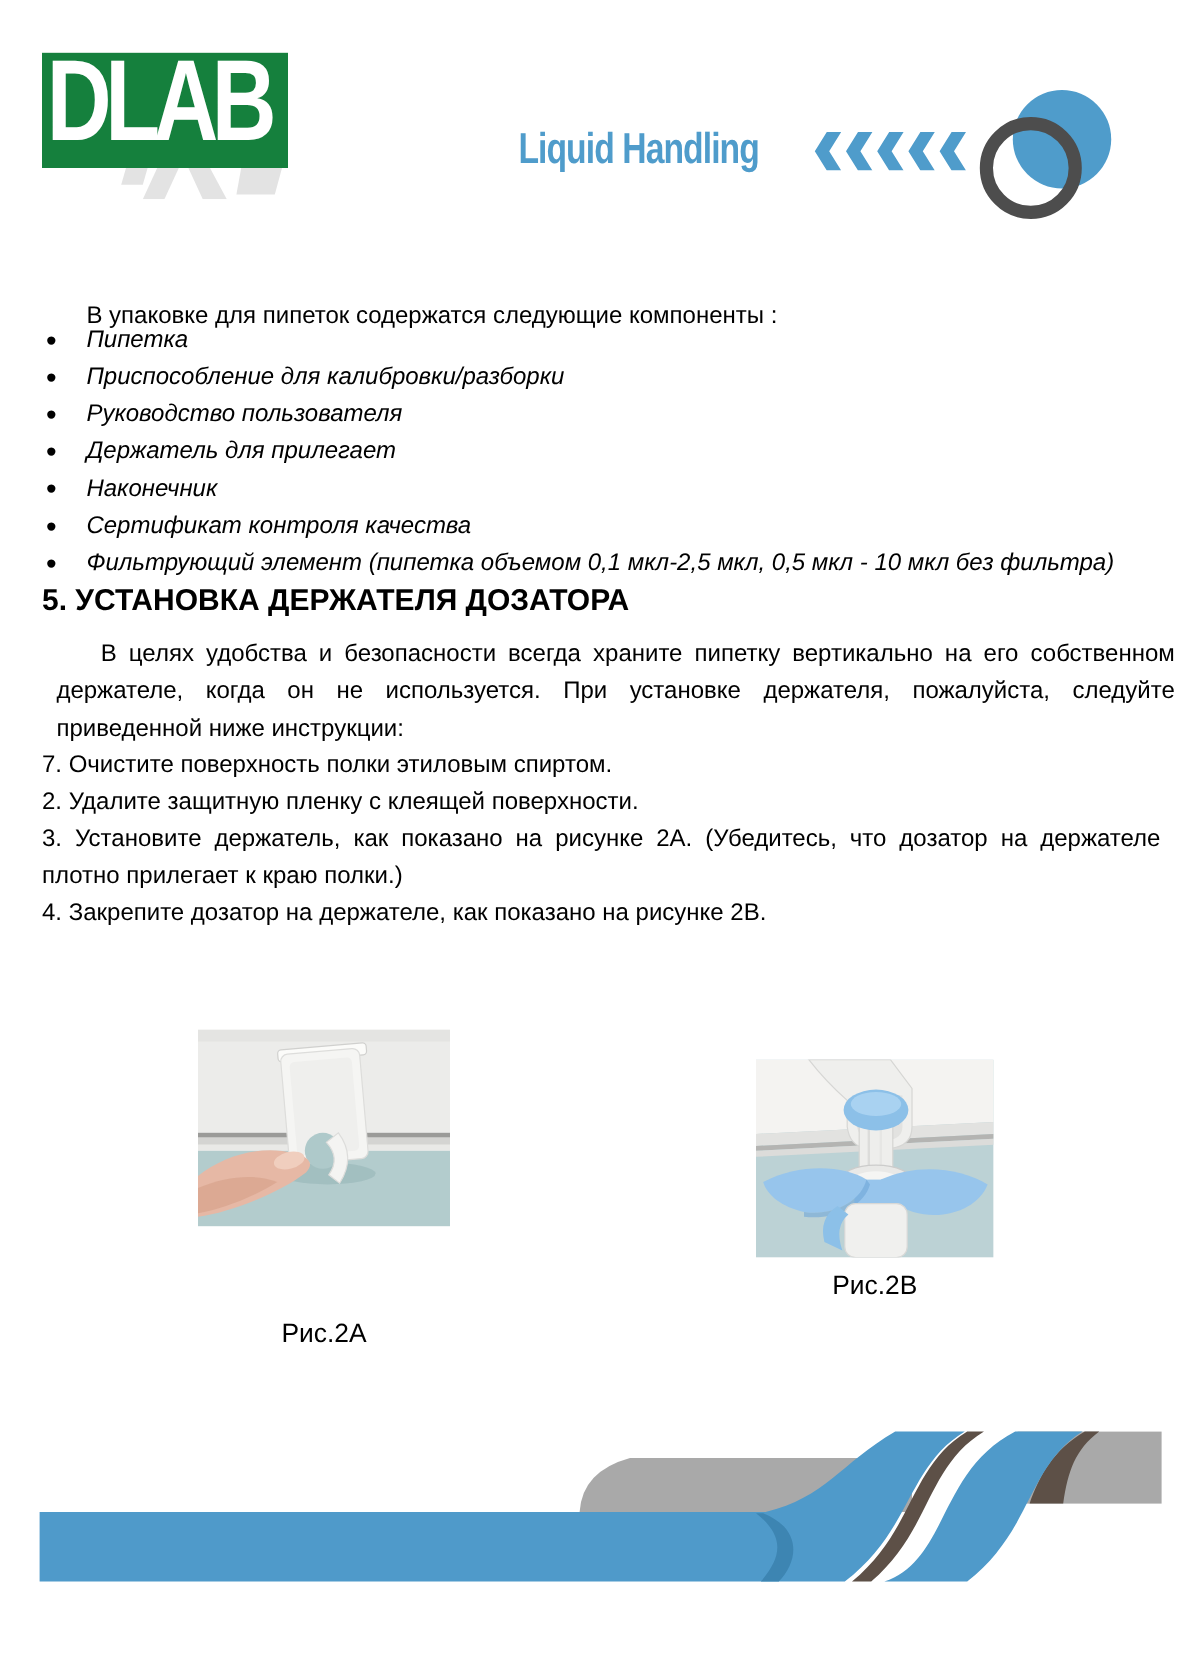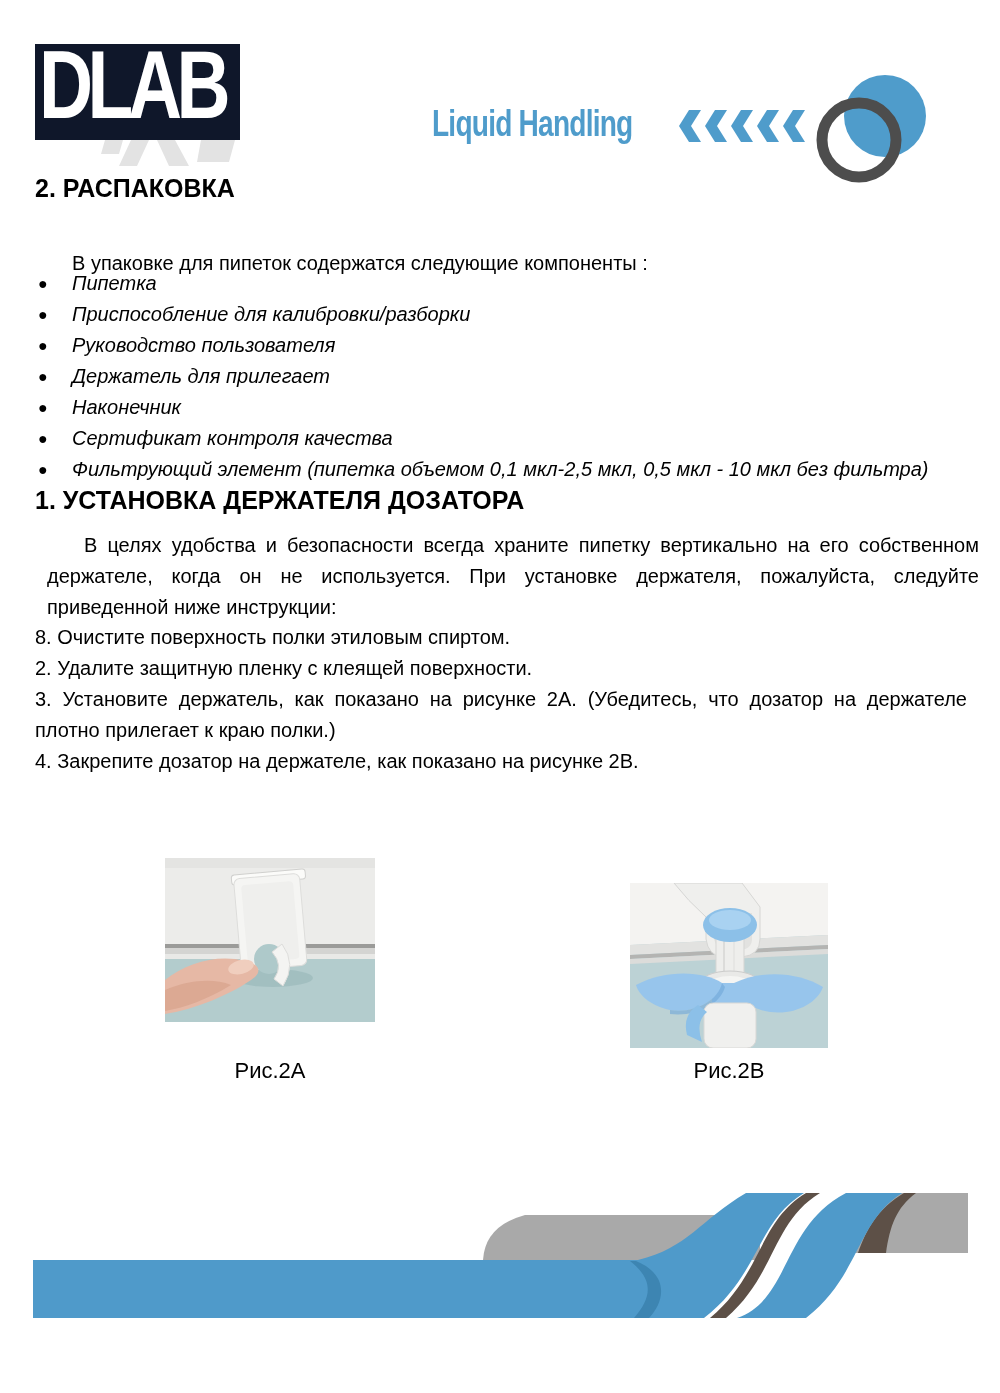--- a/index.html
+++ b/index.html
@@ -2,21 +2,21 @@
 <html><head>
 <meta charset="utf-8">
 <style>
   * { margin:0; padding:0; box-sizing:border-box; }
   html,body { background:#ffffff; }
   body { font-family:"Liberation Sans", sans-serif; color:#000; }
   .page { position:relative; width:1000px; height:1393px; background:#fff; overflow:hidden; margin:0 auto; }
 
   
   .dlab-logo { position:absolute; left:35px; top:44px; width:205px; height:96px;
-               background:#0f172a; overflow:hidden; }
+               background:#15803d; overflow:hidden; }
   .dlab-text { position:absolute; left:4px; top:-14px; font-size:96px; font-weight:bold;
                color:#ffffff; letter-spacing:-7px; transform:scaleX(0.78); transform-origin:left top;
                white-space:nowrap; }
   .dlab-tails { position:absolute; left:35px; top:140px; }
   .tagline { position:absolute; left:432px; top:103px; font-size:36px; font-weight:bold;
              color:#4f9ccb; letter-spacing:-1px; transform:scaleX(0.78); transform-origin:left top;
              white-space:nowrap; }
   .chevrons { position:absolute; left:678px; top:110px; }
   .circle-logo { position:absolute; left:815px; top:68px; }
 
@@ -31,21 +31,21 @@
   .bullet-list li { position:relative; padding-left:37px; font-size:20px; line-height:31px; }
   .bullet-list li::before { content:"●"; position:absolute; left:3px; top:0; font-size:16px; line-height:31px; }
   .steps { position:absolute; left:35px; top:622px; width:932px; }
   .steps p { font-size:20px; line-height:31px; text-align:justify; margin:0; }
 
   
   .figure { position:absolute; }
   #fig-a { left:165px; top:858px; width:210px; height:164px; }
   #fig-b { left:630px; top:883px; width:198px; height:165px; }
   .fig-caption { position:absolute; top:1058px; font-size:22px; text-align:center; }
-  #cap-a { left:165px; width:210px; }
+  #cap-a { left:165px; width:210px;margin-top:40px; }
   #cap-b { left:630px; width:198px; }
 
   
   .footer-art { position:absolute; left:0; top:1150px; width:1000px; height:243px; }
 </style>
 </head>
 <body>
 
 <div class="page">
 
@@ -69,38 +69,37 @@
       <polygon points="89,0 101,0 91,16 101,32 89,32 79,16"></polygon>
       <polygon points="115,0 127,0 117,16 127,32 115,32 105,16"></polygon>
     </g>
   </svg>
 
   <svg class="circle-logo" width="118" height="120" viewBox="0 0 118 120">
     <circle cx="70" cy="48" r="41" fill="#4f9ccb"></circle>
     <circle cx="44" cy="72" r="37" fill="none" stroke="#4d4d4d" stroke-width="11"></circle>
   </svg>
 
-  <h2 class="h-section" id="s2-title">2. РАСПАКОВКА</h2>
   <p class="body-par" id="s2-intro">В упаковке для пипеток содержатся следующие компоненты :</p>
 
   <ul class="bullet-list">
     <li>Пипетка</li>
     <li>Приспособление для калибровки/разборки</li>
     <li>Руководство пользователя</li>
     <li>Держатель для прилегает</li>
     <li>Наконечник</li>
     <li>Сертификат контроля качества</li>
     <li>Фильтрующий элемент (пипетка объемом 0,1 мкл-2,5 мкл, 0,5 мкл - 10 мкл без фильтра)</li>
   </ul>
 
-  <h2 class="h-section" id="s3-title">1. УСТАНОВКА ДЕРЖАТЕЛЯ ДОЗАТОРА</h2>
+  <h2 class="h-section" id="s3-title">5. УСТАНОВКА ДЕРЖАТЕЛЯ ДОЗАТОРА</h2>
   <p class="body-par" id="s3-intro">В целях удобства и безопасности всегда храните пипетку вертикально на его собственном держателе, когда он не используется. При установке держателя, пожалуйста, следуйте приведенной ниже инструкции:</p>
 
   <div class="steps">
-    <p>8. Очистите поверхность полки этиловым спиртом.</p>
+    <p>7. Очистите поверхность полки этиловым спиртом.</p>
     <p>2. Удалите защитную пленку с клеящей поверхности.</p>
     <p>3. Установите держатель, как показано на рисунке 2A. (Убедитесь, что дозатор на держателе плотно прилегает к краю полки.)</p>
     <p>4. Закрепите дозатор на держателе, как показано на рисунке 2B.</p>
   </div>
 
   <div class="figure" id="fig-a">
     <svg width="210" height="164" viewBox="0 0 210 164">
       <rect x="0" y="0" width="210" height="92" fill="#ececea"></rect>
       <rect x="0" y="0" width="210" height="10" fill="#e4e4e2"></rect>
       <rect x="0" y="86" width="210" height="4" fill="#9b9b99"></rect>

